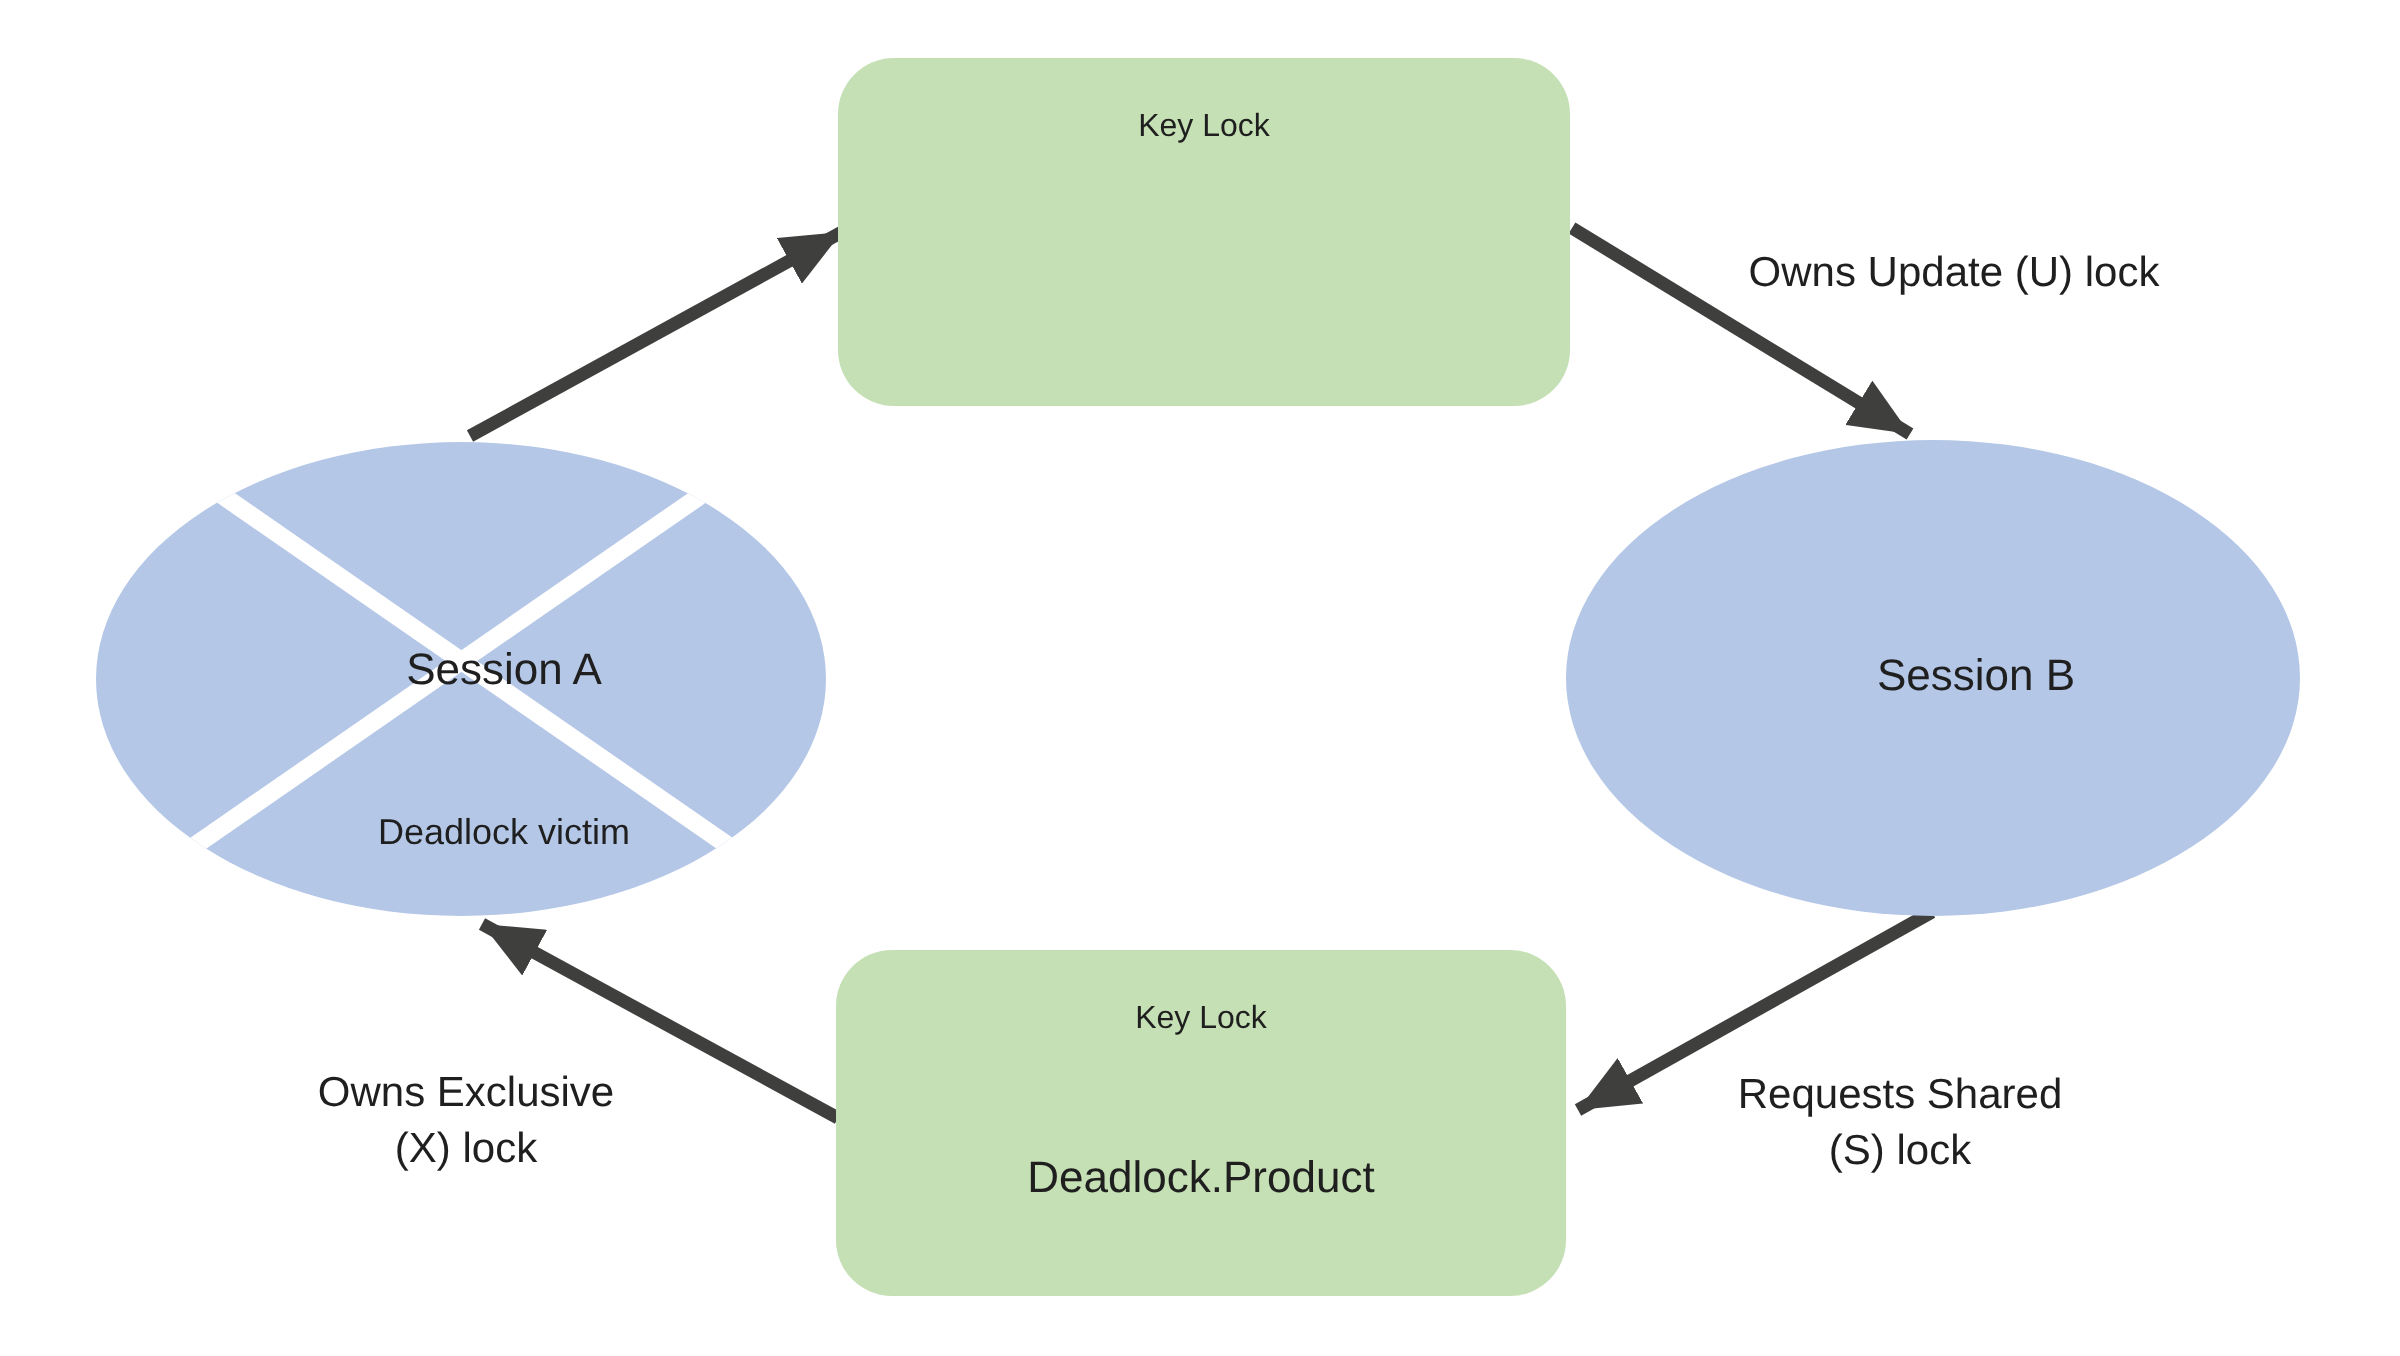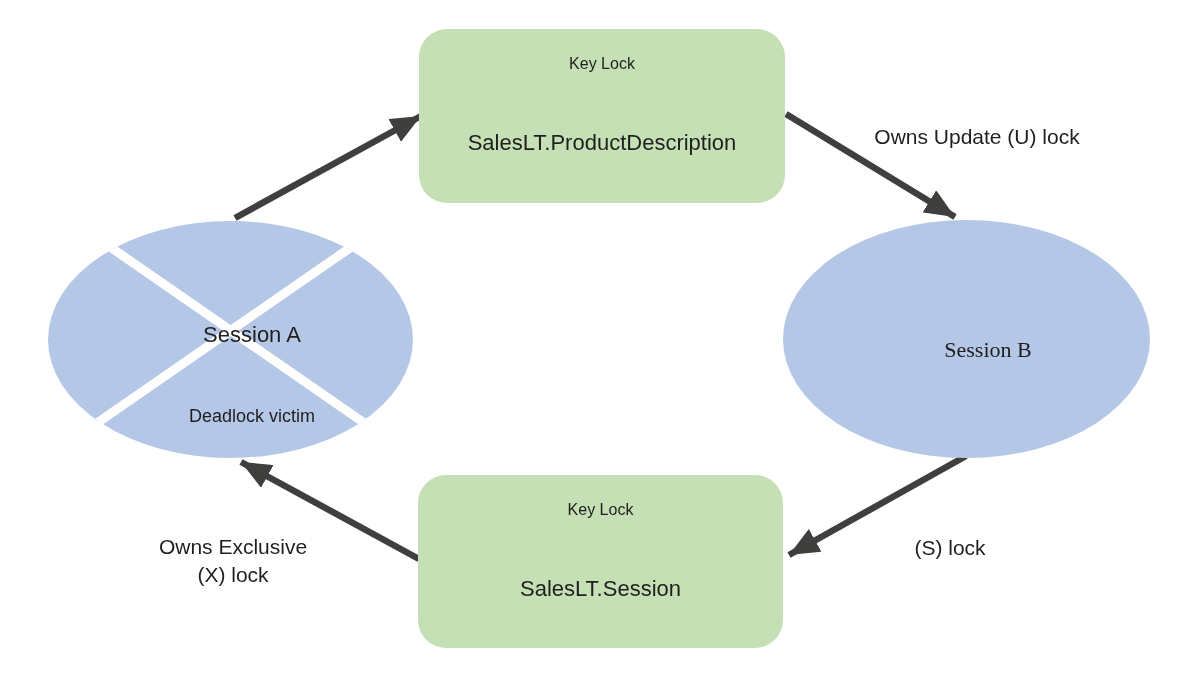--- a/index.html
+++ b/index.html
@@ -61,21 +61,21 @@
     left: 0;
     width: 100%;
     text-align: center;
     font-size: 22px;
     line-height: 28px;
     color: var(--text);
     padding-left: 43px;
   }
   .session-a .primary  { top: 100px; }
   .session-a .status   { top: 179px; font-size: 18px; line-height: 32px; }
-  .session-b .primary  { top: 116px; font-family: Liberation Serif, serif; }
+  .session-b .primary  { top: 104px; }
 
   
   .lockbox {
     position: absolute;
     background: var(--lock-fill);
     border-radius: 28px;
   }
   .lock-top    { left: 419px; top: 29px;  width: 366px; height: 174px; }
   .lock-bottom { left: 418px; top: 475px; width: 365px; height: 173px; }
   .lock-kind {
@@ -127,35 +127,35 @@
     <div class="node-label primary">Session A</div>
     <div class="node-label status">Deadlock victim</div>
   </div>
 
   <div class="session session-b">
     <div class="node-label primary">Session B</div>
   </div>
 
   <div class="lockbox lock-top">
     <div class="lock-kind">Key Lock</div>
-    <div class="lock-resource">SalesLT.ProductDescription</div>
   </div>
 
   <div class="lockbox lock-bottom">
     <div class="lock-kind">Key Lock</div>
-    <div class="lock-resource">SalesLT.Session</div>
+    <div class="lock-resource">Deadlock.Product</div>
   </div>
 
 
   <div class="edge-label edge-owns-update">
     <div>Owns Update (U) lock</div>
   </div>
 
   <div class="edge-label edge-owns-exclusive">
     <div>Owns Exclusive</div>
     <div>(X) lock</div>
   </div>
 
   <div class="edge-label edge-requests-shared">
+    <div>Requests Shared</div>
     <div>(S) lock</div>
   </div>
 
 </div>
 
 </body></html>

